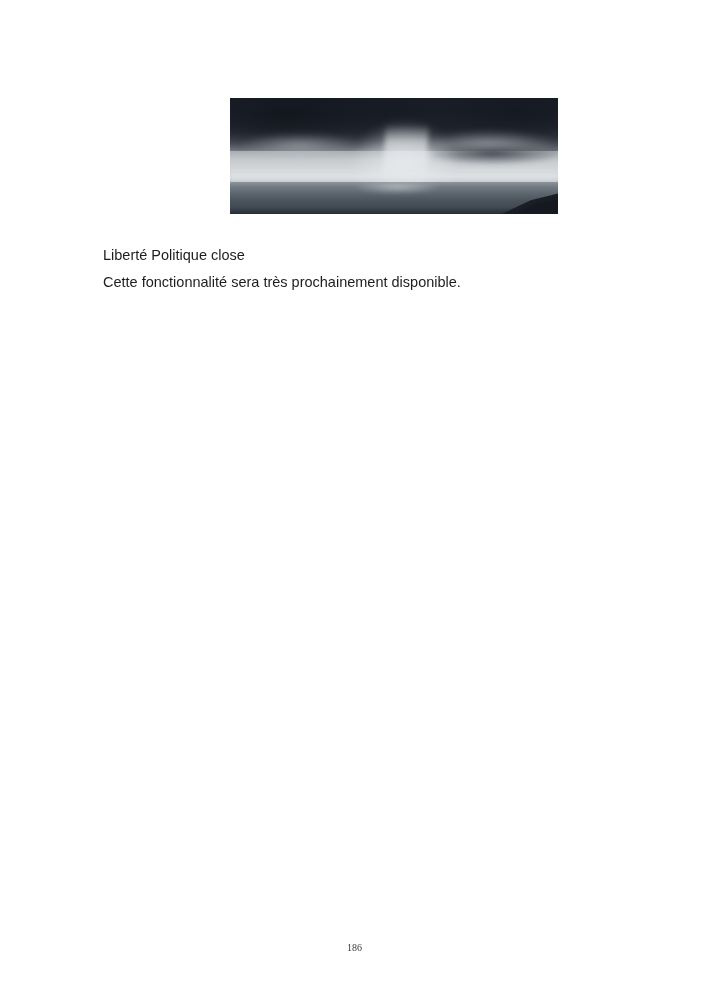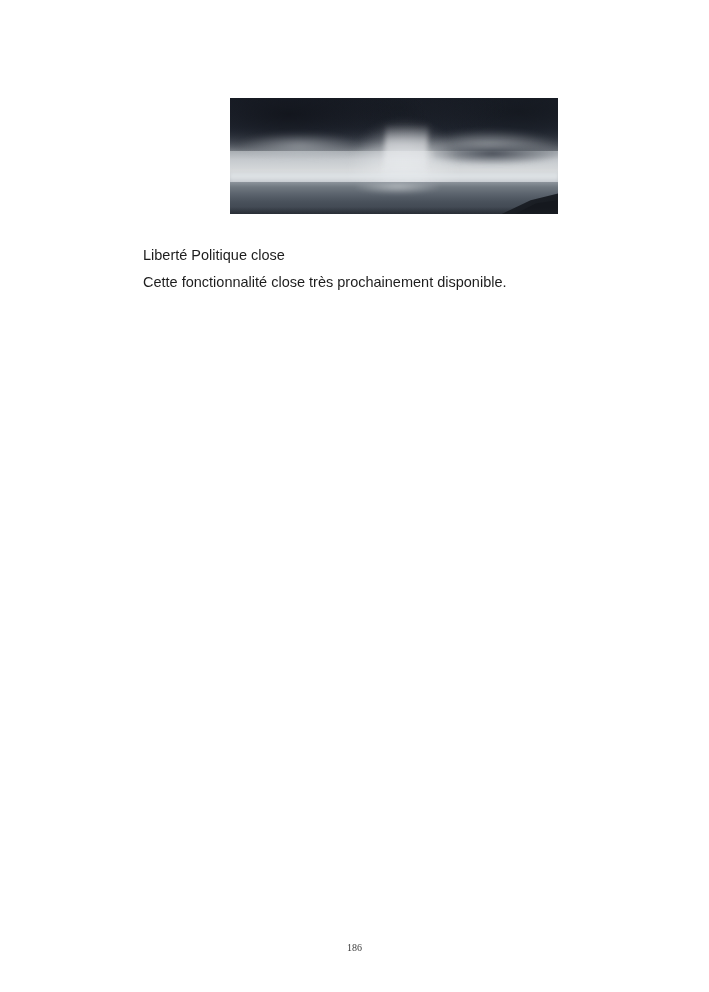--- a/index.html
+++ b/index.html
@@ -172,21 +172,20 @@
     height: 6%;
     background: linear-gradient(to bottom, rgba(25,29,35,0.0) 0%, rgba(25,29,35,0.55) 100%);
   }
 
   
   .body-text {
     position: absolute;
     left: 103px;
     top: 242px;
     width: 520px;
-    margin-left: 40px;
   }
   .body-line {
     font-size: 14.5px;
     line-height: 27px;
     color: #1d1d1d;
     white-space: pre-wrap;
   }
 
   
   .page-number {
@@ -218,18 +217,18 @@
       <div class="sea"></div>
       <div class="sea-shimmer"></div>
       <div class="headland"></div>
       <div class="headland2"></div>
       <div class="bottom-dark"></div>
     </div>
   </figure>
 
   <div class="body-text">
     <div class="body-line">Liberté Politique close</div>
-    <div class="body-line">Cette fonctionnalité close très prochainement disponible.</div>
+    <div class="body-line">Cette fonctionnalité sera très prochainement disponible.</div>
   </div>
 
   <div class="page-number">186</div>
 
 </div>
 
 </body></html>

